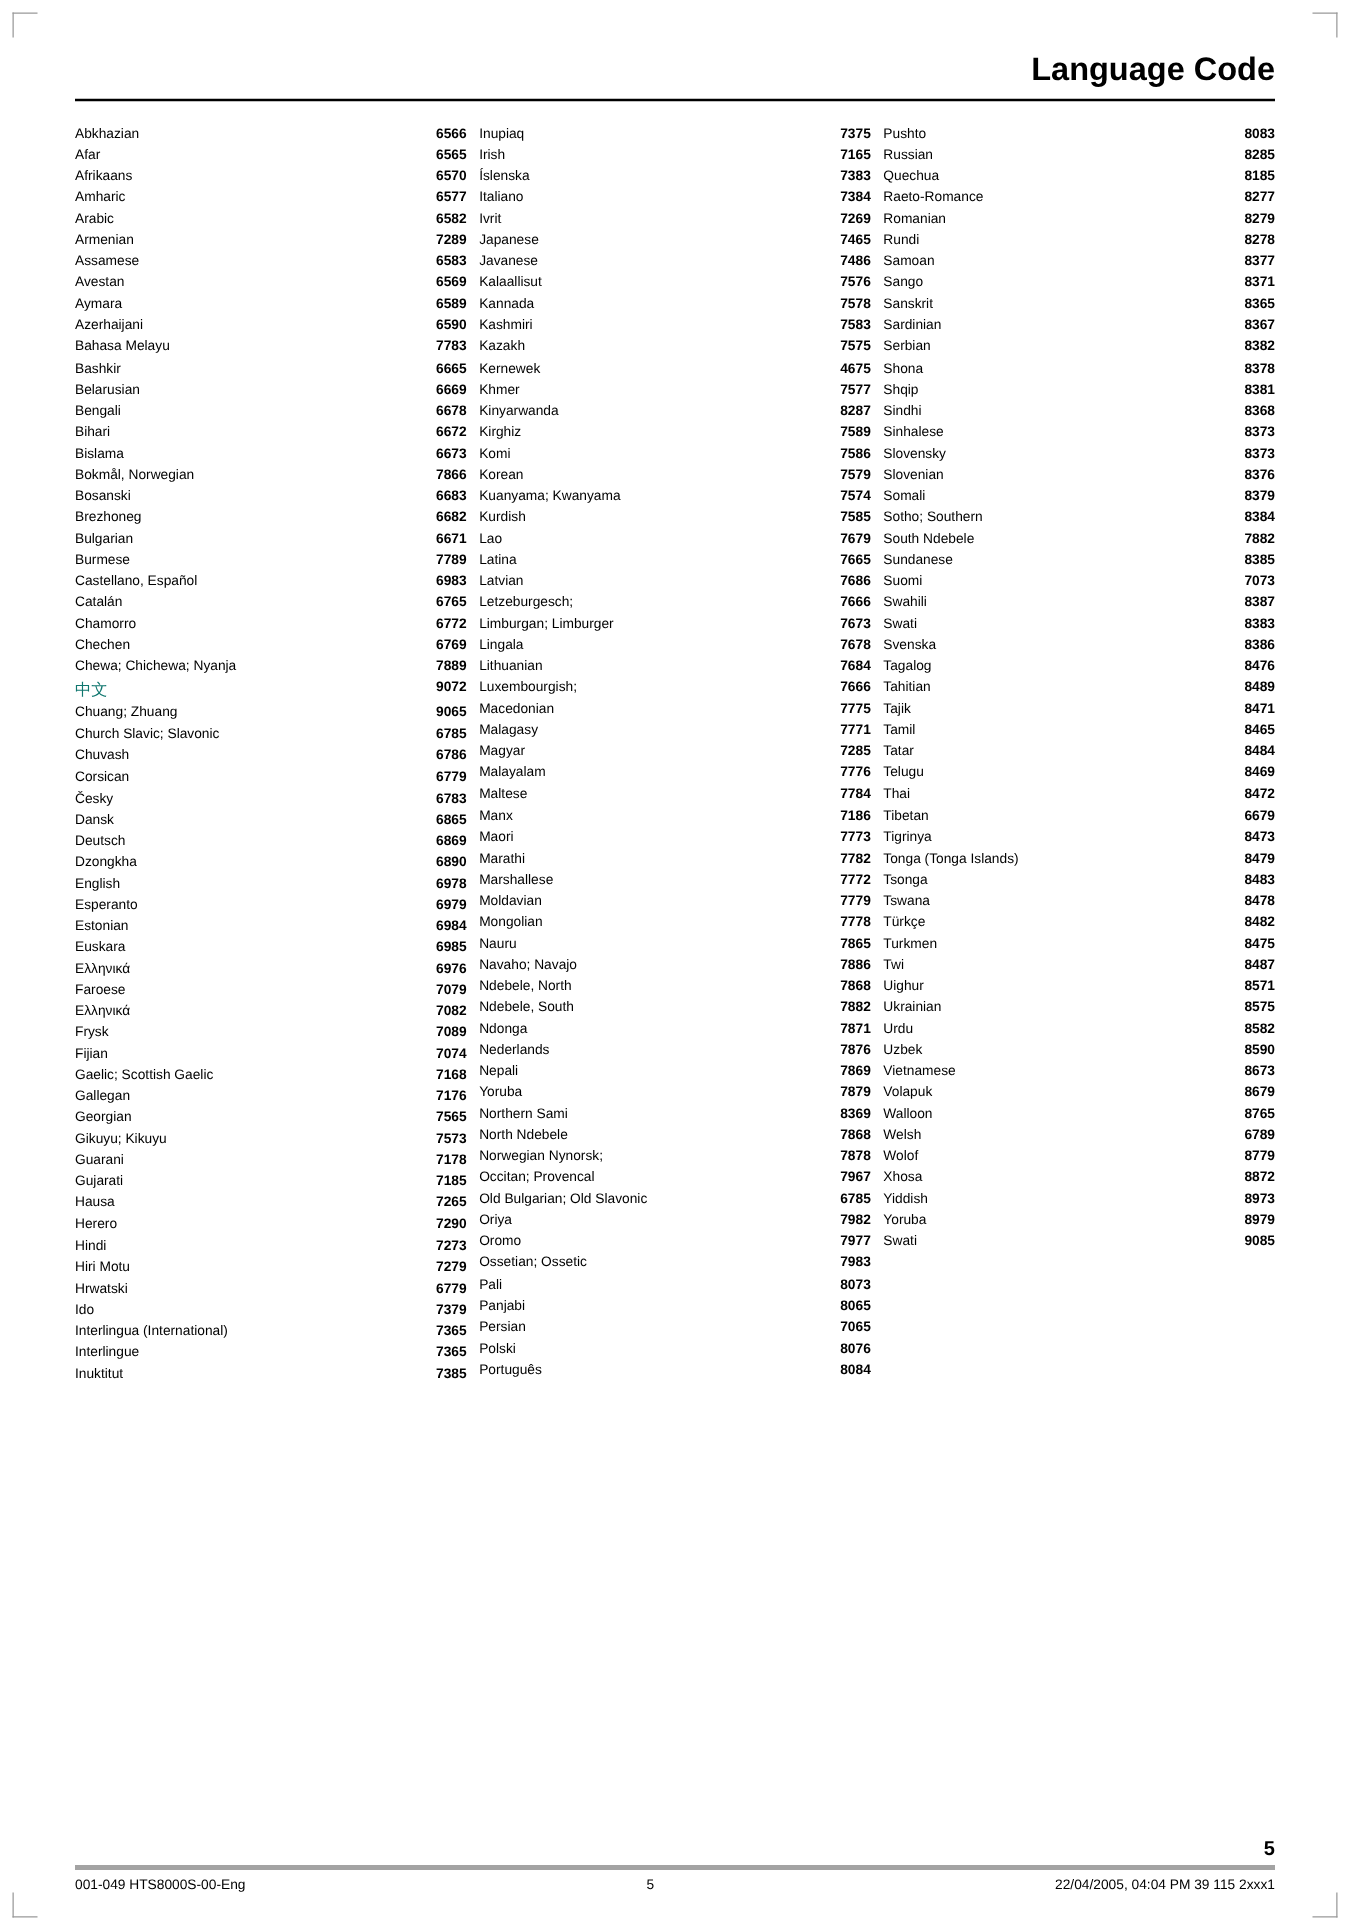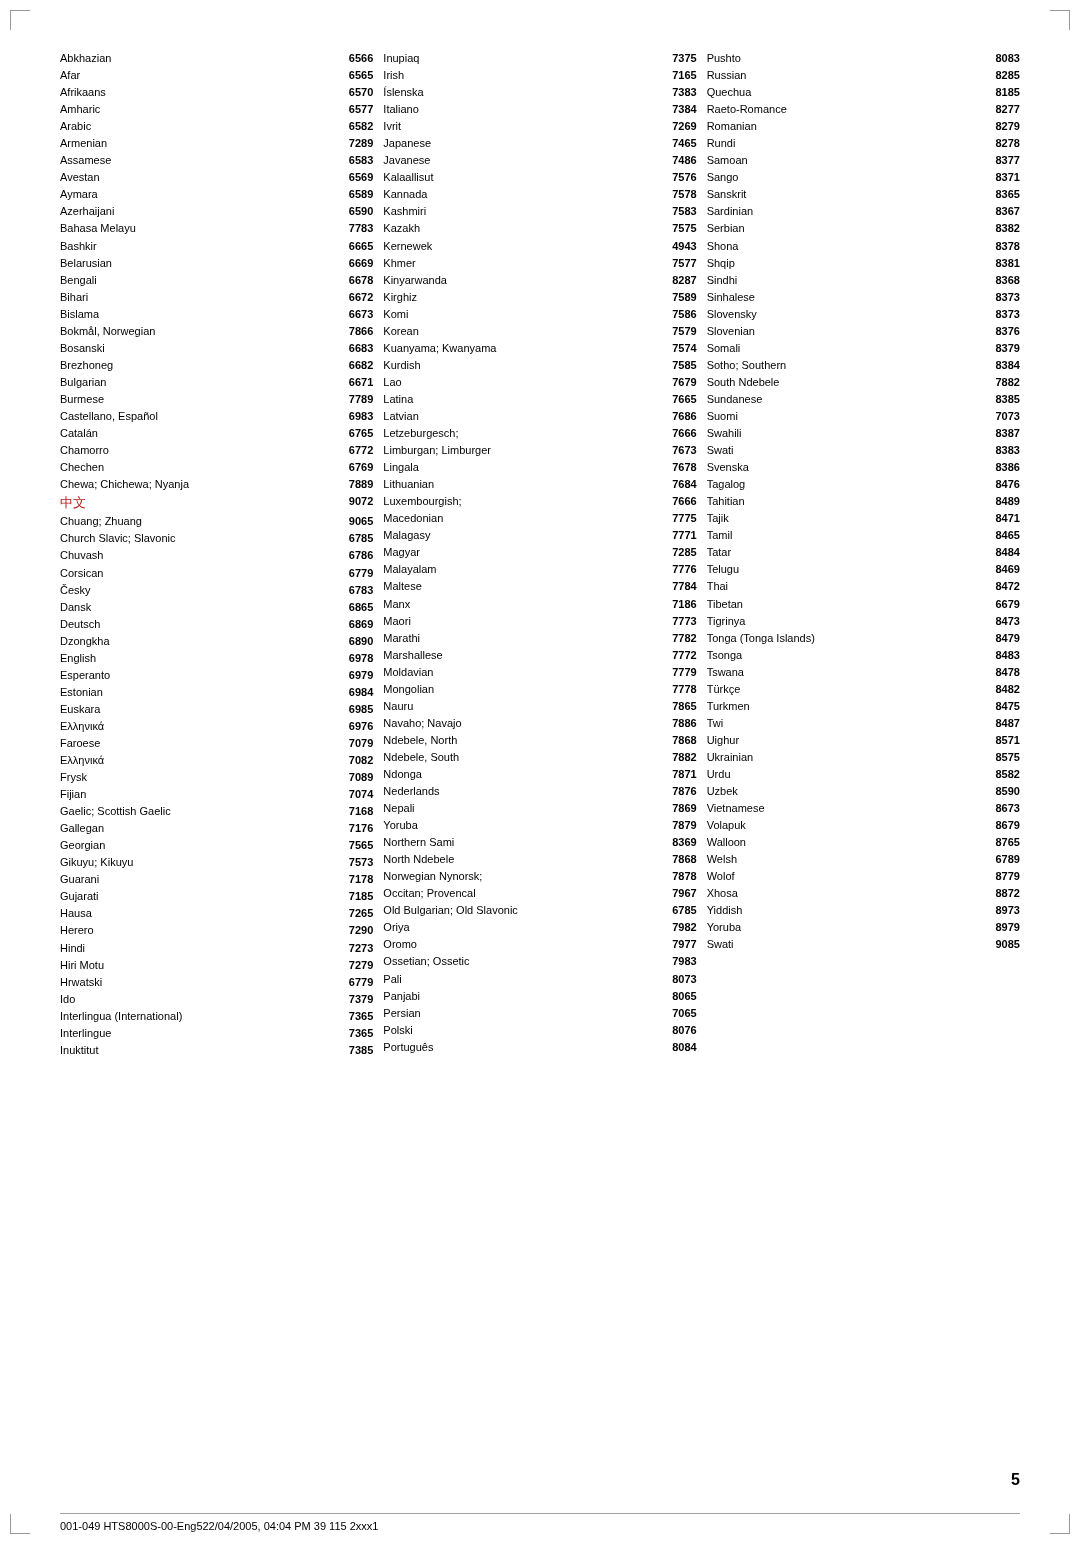--- a/index.html
+++ b/index.html
@@ -65,35 +65,35 @@
       padding-right: 4px;
     }
 
     .lang-code {
       font-weight: bold;
       min-width: 38px;
       text-align: right;
     }
 
     .lang-name.chinese {
-      color: #b91c1c;
+      color: #0f766e;
       font-size: 13px;
       font-weight: normal;
     }
 
     .footer {
       position: absolute;
-      bottom: 12px;
+      bottom: 30px;
       left: 60px;
       right: 60px;
       display: flex;
-      justify-content: flex-start;
+      justify-content: space-between;
       align-items: center;
       font-size: 11px;
-      border-top: 1px solid #a3a3a3;
+      border-top: 4px solid #a3a3a3;
       padding-top: 6px;
     }
 
     .page-number-right {
       position: absolute;
       bottom: 55px;
       right: 60px;
       font-size: 16px;
       font-weight: bold;
     }
@@ -101,20 +101,21 @@
 </head>
 <body>
 
 <div class="page-container">
 
   <div class="corner-mark corner-tl"></div>
   <div class="corner-mark corner-tr"></div>
   <div class="corner-mark corner-bl"></div>
   <div class="corner-mark corner-br"></div>
 
+  <h1 class="page-title">Language Code</h1>
 
   <div class="columns-wrapper">
 
     <div class="lang-column" id="col1-render">
         <div class="lang-row">
           <span class="lang-name">Abkhazian</span>
           <span class="lang-code">6566</span>
         </div>
         <div class="lang-row">
           <span class="lang-name">Afar</span>
@@ -390,21 +391,21 @@
         <div class="lang-row">
           <span class="lang-name">Kashmiri</span>
           <span class="lang-code">7583</span>
         </div>
         <div class="lang-row">
           <span class="lang-name">Kazakh</span>
           <span class="lang-code">7575</span>
         </div>
         <div class="lang-row">
           <span class="lang-name">Kernewek</span>
-          <span class="lang-code">4943</span>
+          <span class="lang-code">4675</span>
         </div>
         <div class="lang-row">
           <span class="lang-name">Khmer</span>
           <span class="lang-code">7577</span>
         </div>
         <div class="lang-row">
           <span class="lang-name">Kinyarwanda</span>
           <span class="lang-code">8287</span>
         </div>
         <div class="lang-row">

